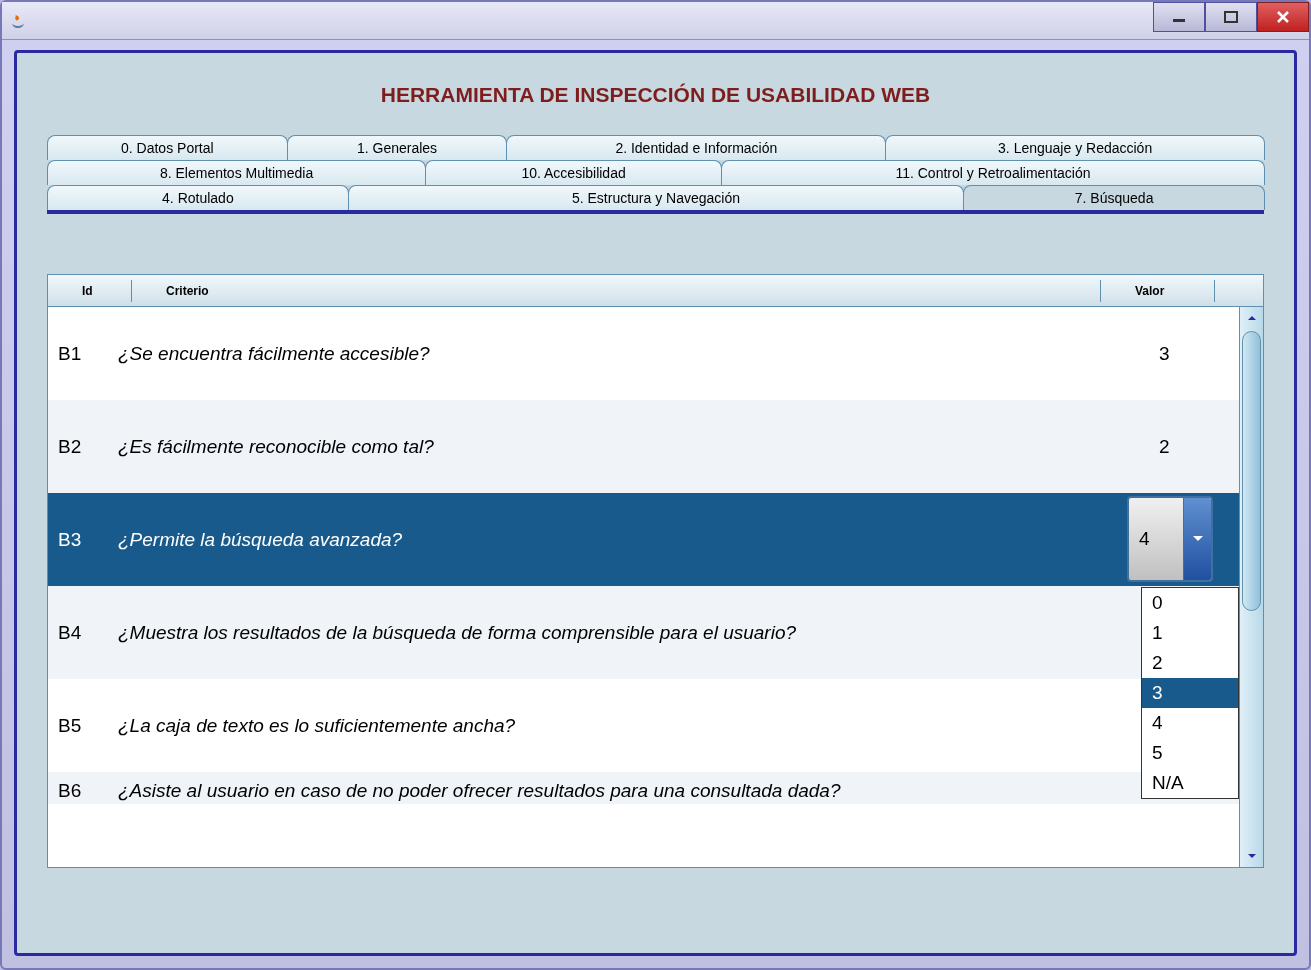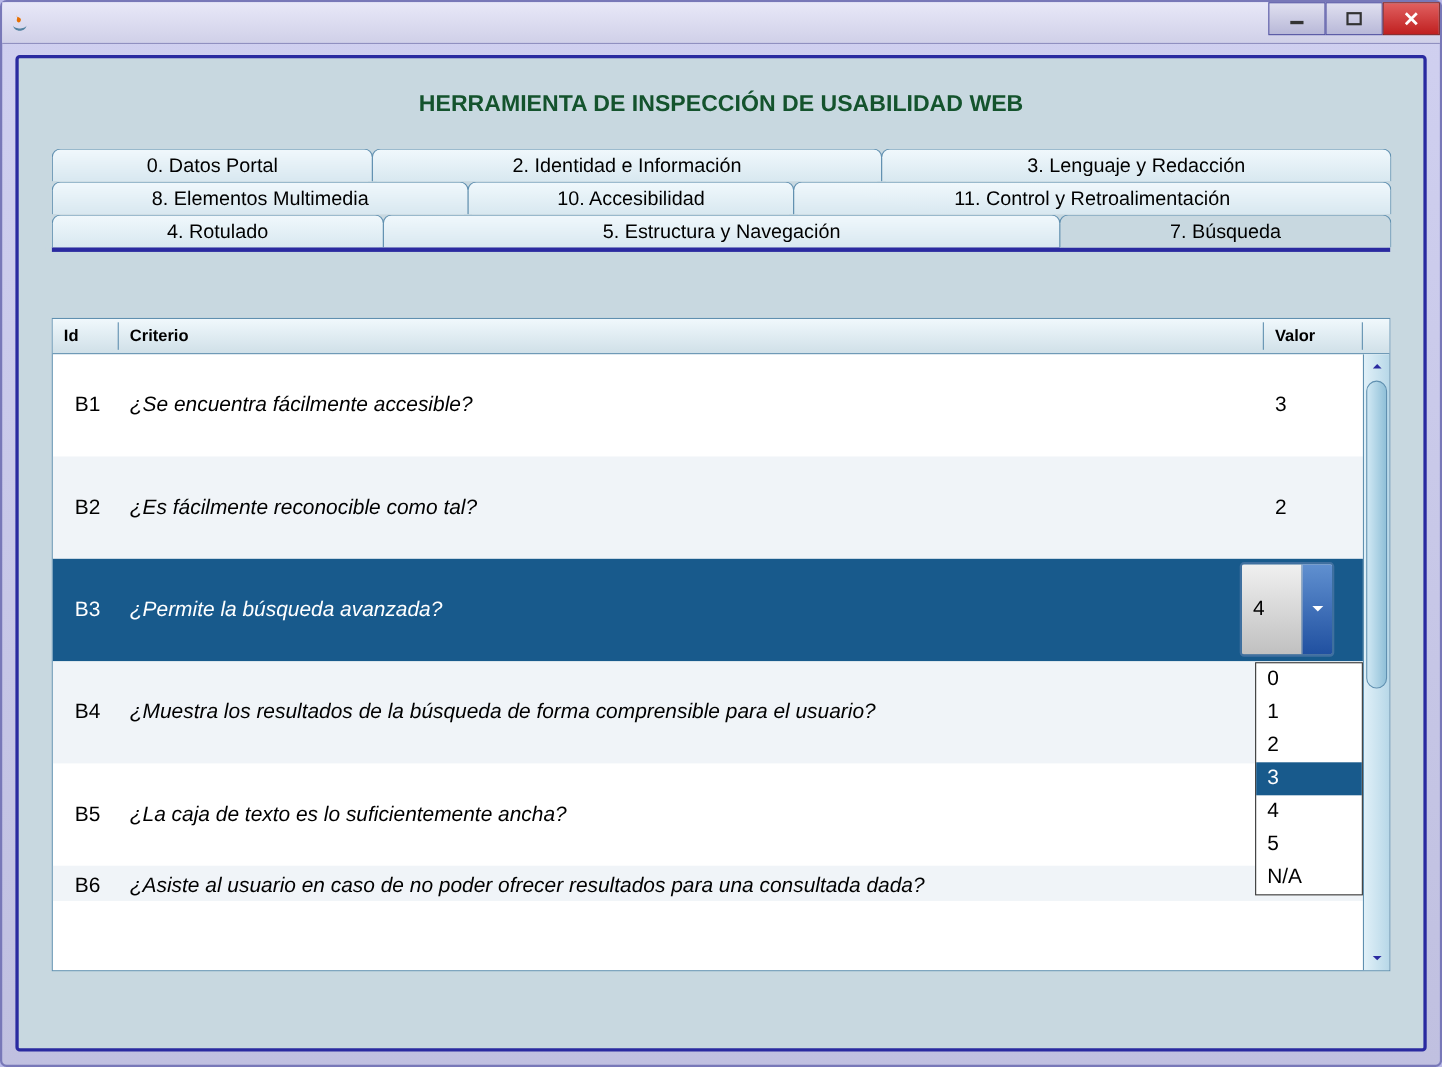--- a/index.html
+++ b/index.html
@@ -63,35 +63,35 @@
   background: #c8d8e0;
   border: 3px solid #2a2aa0;
   border-radius: 4px;
   padding: 20px 30px;
 }
 .app-title {
   text-align: center;
   font-size: 21px;
   font-weight: bold;
   margin: 10px 0 28px 0;
-  color: #14532d;
+  color: #7f1d1d;
 }
 .tabs-container { width: 100%; }
 .tab-row {
   display: flex;
   width: 100%;
 }
 .tab {
   background: linear-gradient(#f0f8fc, #d8e8f0);
   border: 1px solid #6090b0;
   border-bottom: none;
   border-radius: 8px 8px 0 0;
   padding: 4px 10px;
   text-align: center;
-  font-size: 18px;
+  font-size: 14px;
   color: #000;
   cursor: pointer;
   margin-right: -1px;
   white-space: nowrap;
   overflow: hidden;
 }
 .tab.active {
   background: #c8d8e0;
   font-weight: normal;
   position: relative;
@@ -127,24 +127,25 @@
 }
 .table-header {
   display: flex;
   background: linear-gradient(#f0f8fc, #d0e0e8);
   border-bottom: 1px solid #6090b0;
   height: 32px;
   align-items: center;
 }
 .th {
   padding: 4px 10px;
-  font-size: 15px;
+  font-size: 12px;
   font-weight: bold;
   color: #000;
   border-right: 1px solid #6090b0;
+  margin-left: 24px;
 }
 .th-id { width: 60px; }
 .th-criterio { flex: 1; }
 .th-valor { width: 90px; }
 .th-scroll { width: 24px; border-right: none; }
 .table-body {
   height: 560px;
   overflow: hidden;
   position: relative;
 }
@@ -156,21 +157,21 @@
   align-items: center;
   height: 93px;
   font-size: 19px;
   color: #000;
 }
 .tr:nth-child(even) { background: #f0f4f8; }
 .tr.selected {
   background: #185a8c;
   color: #fff;
 }
-.td-id { width: 60px; padding-left: 20px; }
+.td-id { width: 60px; padding-left: 10px; }
 .td-criterio { flex: 1; padding: 0 10px; font-style: italic; }
 .td-valor { width: 90px; padding-left: 10px; position: relative; }
 .scrollbar-track {
   position: absolute;
   right: 0;
   top: 0;
   bottom: 0;
   width: 24px;
   background: linear-gradient(90deg, #e0f0f8, #b8d8e8);
   border-left: 1px solid #6090b0;
@@ -278,20 +279,21 @@
       </div>
     </div>
   </div>
 
   <div class="app-area">
     <h1 class="app-title">HERRAMIENTA DE INSPECCIÓN DE USABILIDAD WEB</h1>
 
     <div class="tabs-container">
       <div class="tab-row">
         <div class="tab" style="flex:1.1">0. Datos Portal</div>
+        <div class="tab" style="flex:1.0">1. Generales</div>
         <div class="tab" style="flex:1.8">2. Identidad e Información</div>
         <div class="tab" style="flex:1.8">3. Lenguaje y Redacción</div>
       </div>
       <div class="tab-row">
         <div class="tab" style="flex:1.3">8. Elementos Multimedia</div>
         <div class="tab" style="flex:1.0">10. Accesibilidad</div>
         <div class="tab" style="flex:1.9">11. Control y Retroalimentación</div>
       </div>
       <div class="tab-row">
         <div class="tab" style="flex:0.8">4. Rotulado</div>

